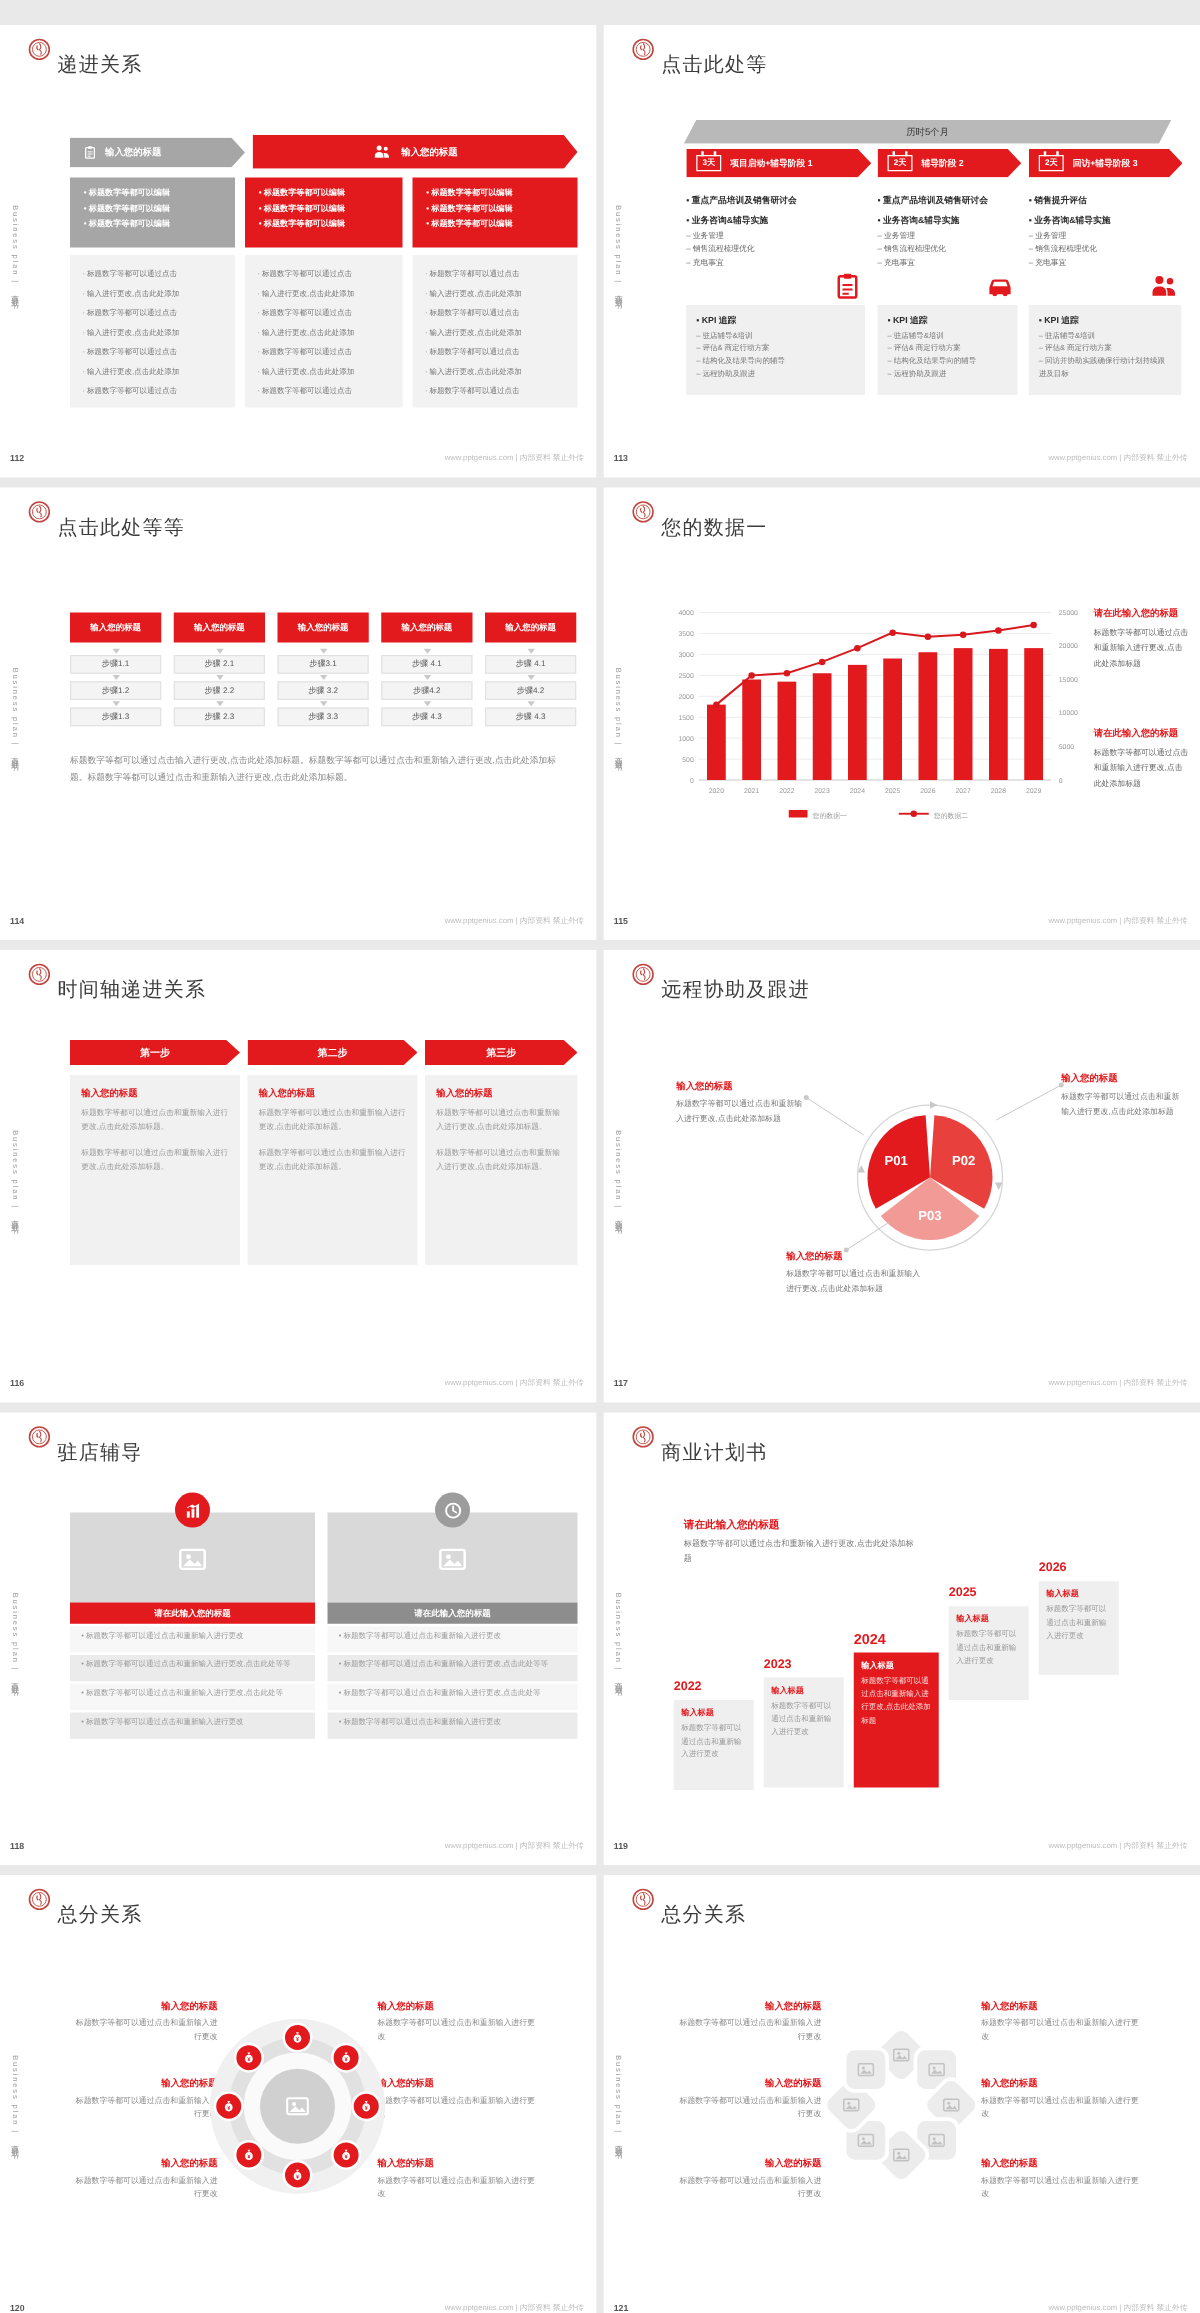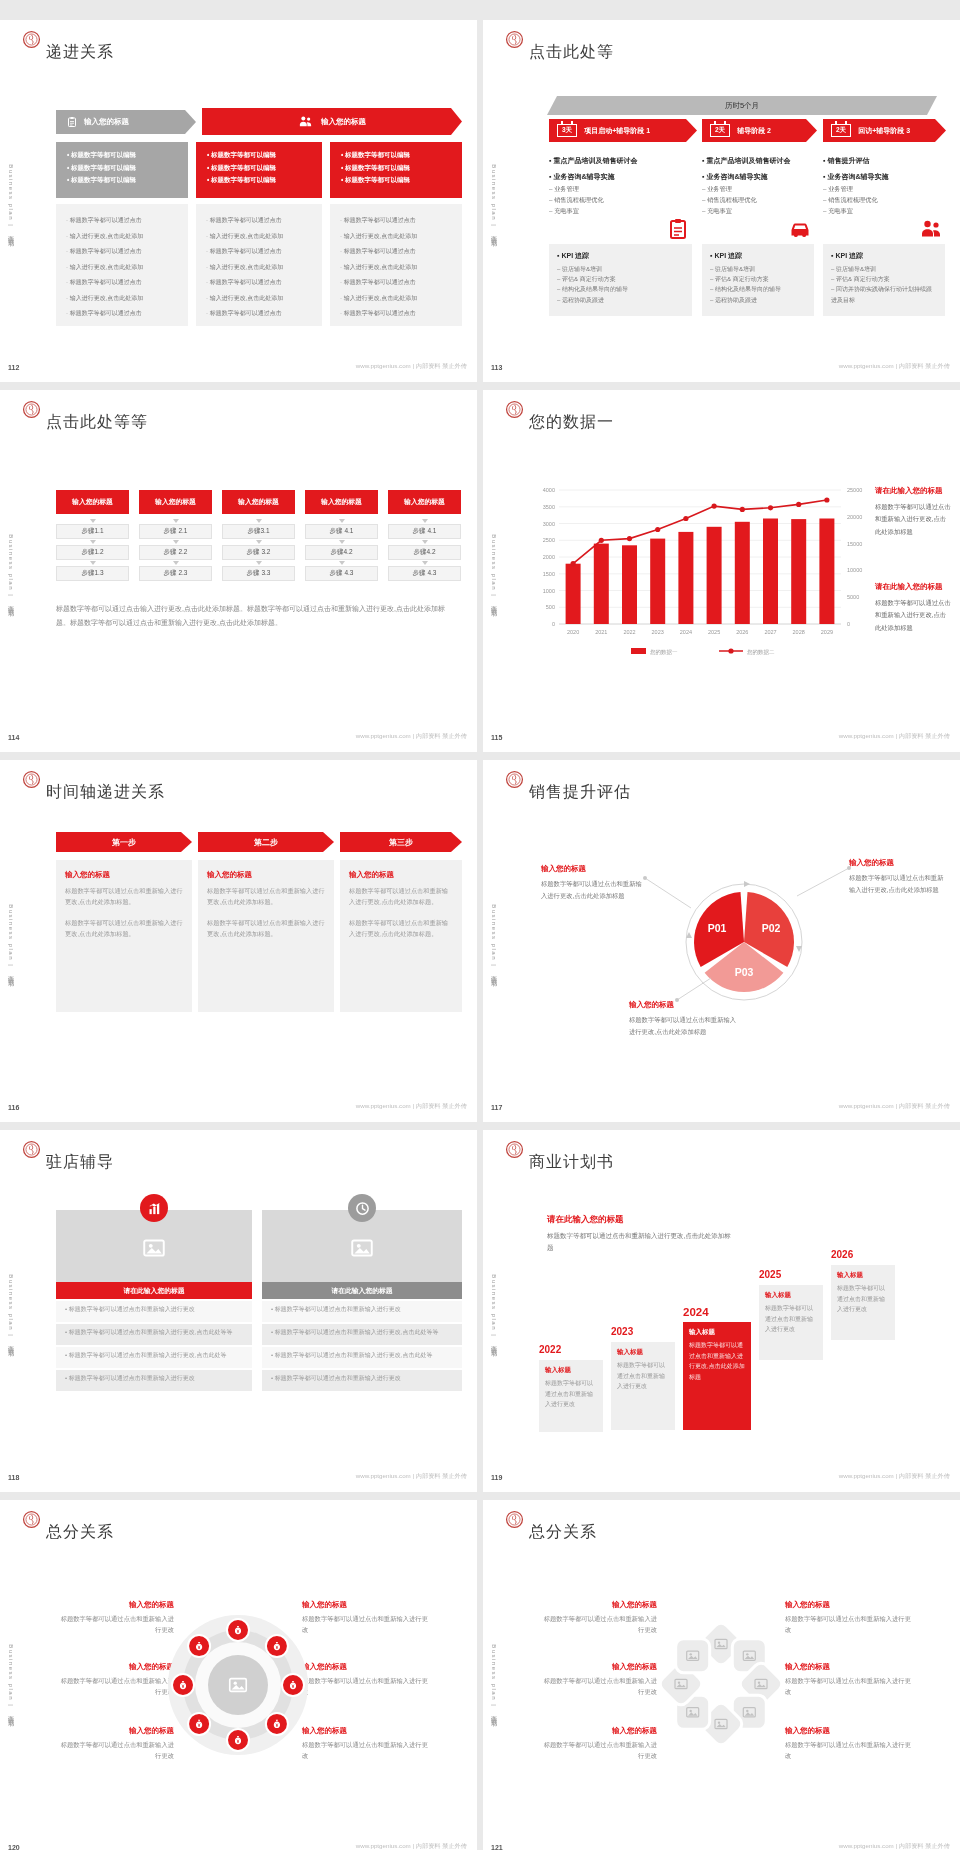--- a/index.html
+++ b/index.html
@@ -370,21 +370,21 @@
         </div>
   <div class="pg">116</div>
   <div class="site">www.pptgenius.com | 内部资料 禁止外传</div>
 </section>
 
 <section class="slide">
   <svg class="logo" viewBox="0 0 24 24">
           <use href="#sym-logo"></use>
         </svg>
   <div class="side">Business plan | 商业计划书</div>
-  <div class="t">销售提升评估</div>
+  <div class="t">远程协助及跟进</div>
   <div class="c" id="c117">
           <svg width="406" height="216" viewBox="0 0 406 216" style="position:absolute;left:56px;top:92px">
             <circle cx="205" cy="90" r="58" fill="none" stroke="#d5d5d5" stroke-width="1"></circle>
             <path d="M205 29 l6 3 -6 3 z" fill="#c9c9c9"></path>
             <path d="M263 94 l-3 6 -3 -6 z" fill="#c9c9c9"></path>
             <path d="M147 86 l3 -6 3 6 z" fill="#c9c9c9"></path>
             <path d="M205,90 L161.7,115.0 A50,50 0 0 1 201.5,40.1 Z" fill="#e2191d"></path>
             <path d="M205,90 L208.5,40.1 A50,50 0 0 1 248.3,115.0 Z" fill="#e8403c"></path>
             <path d="M205,90 L244.4,120.8 A50,50 0 0 1 165.6,120.8 Z" fill="#f29a96"></path>
             <text x="178" y="80" text-anchor="middle" font-size="10.5" font-weight="bold" fill="#fff">P01</text>

